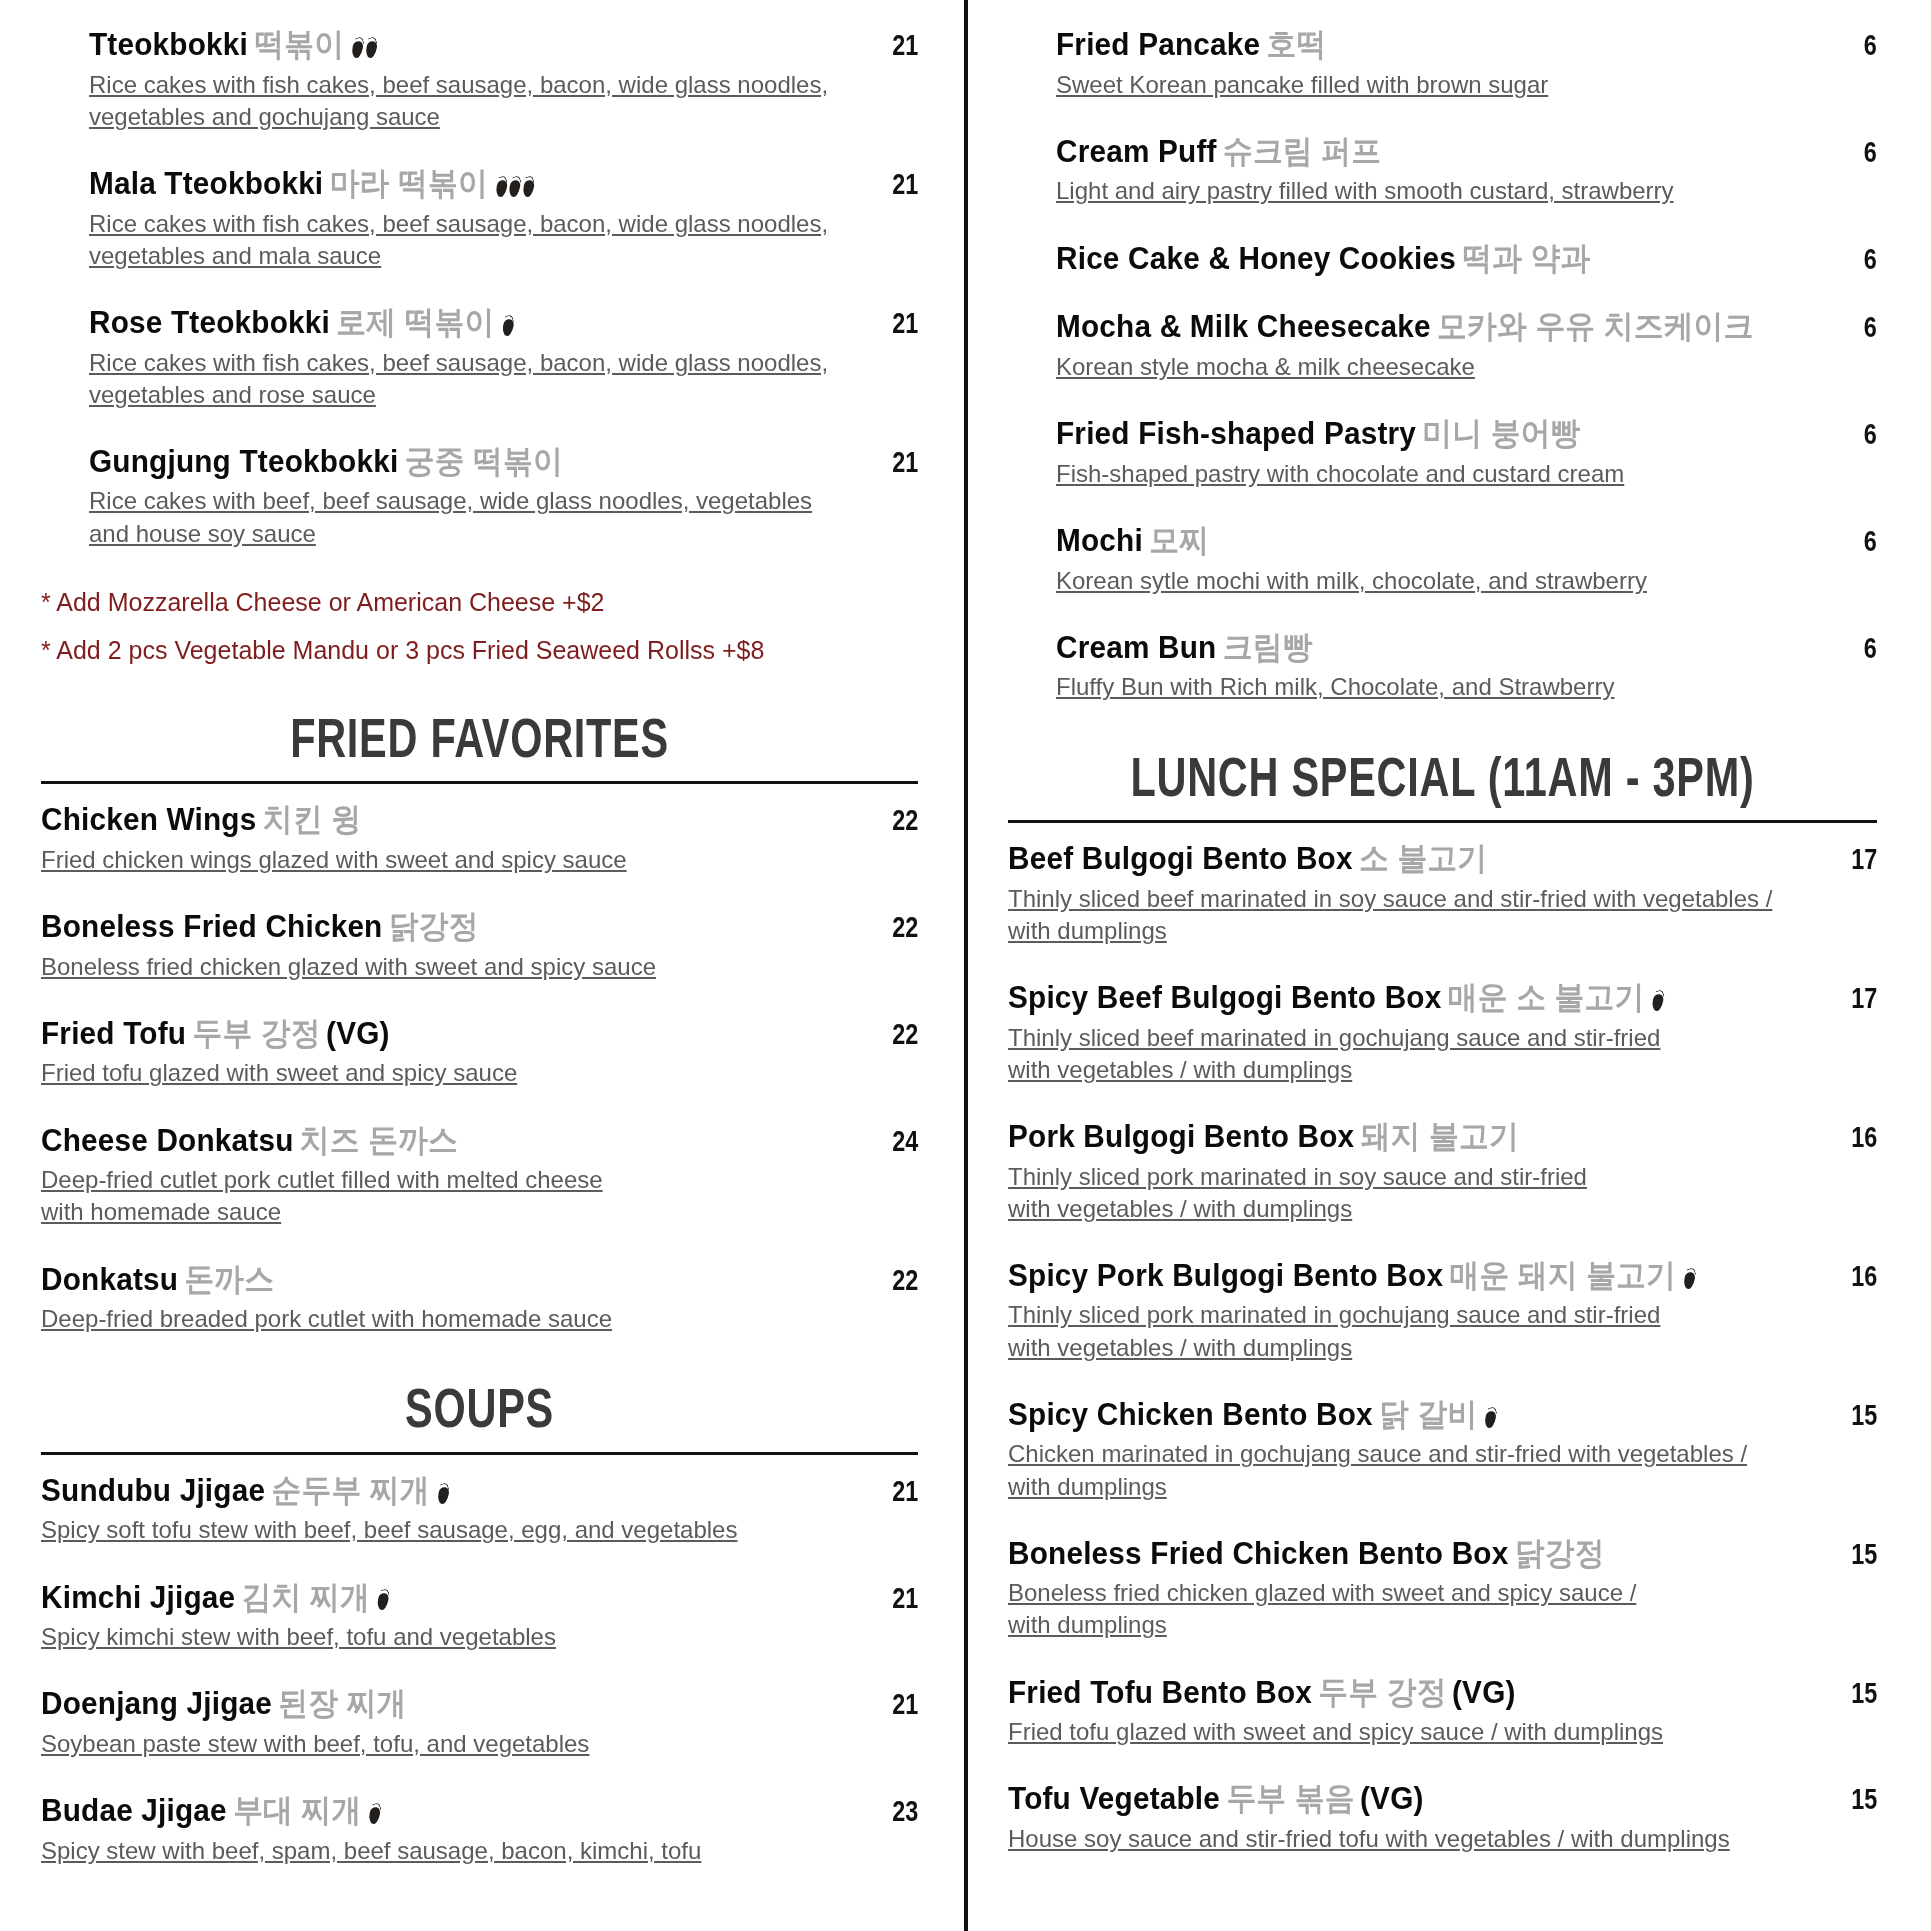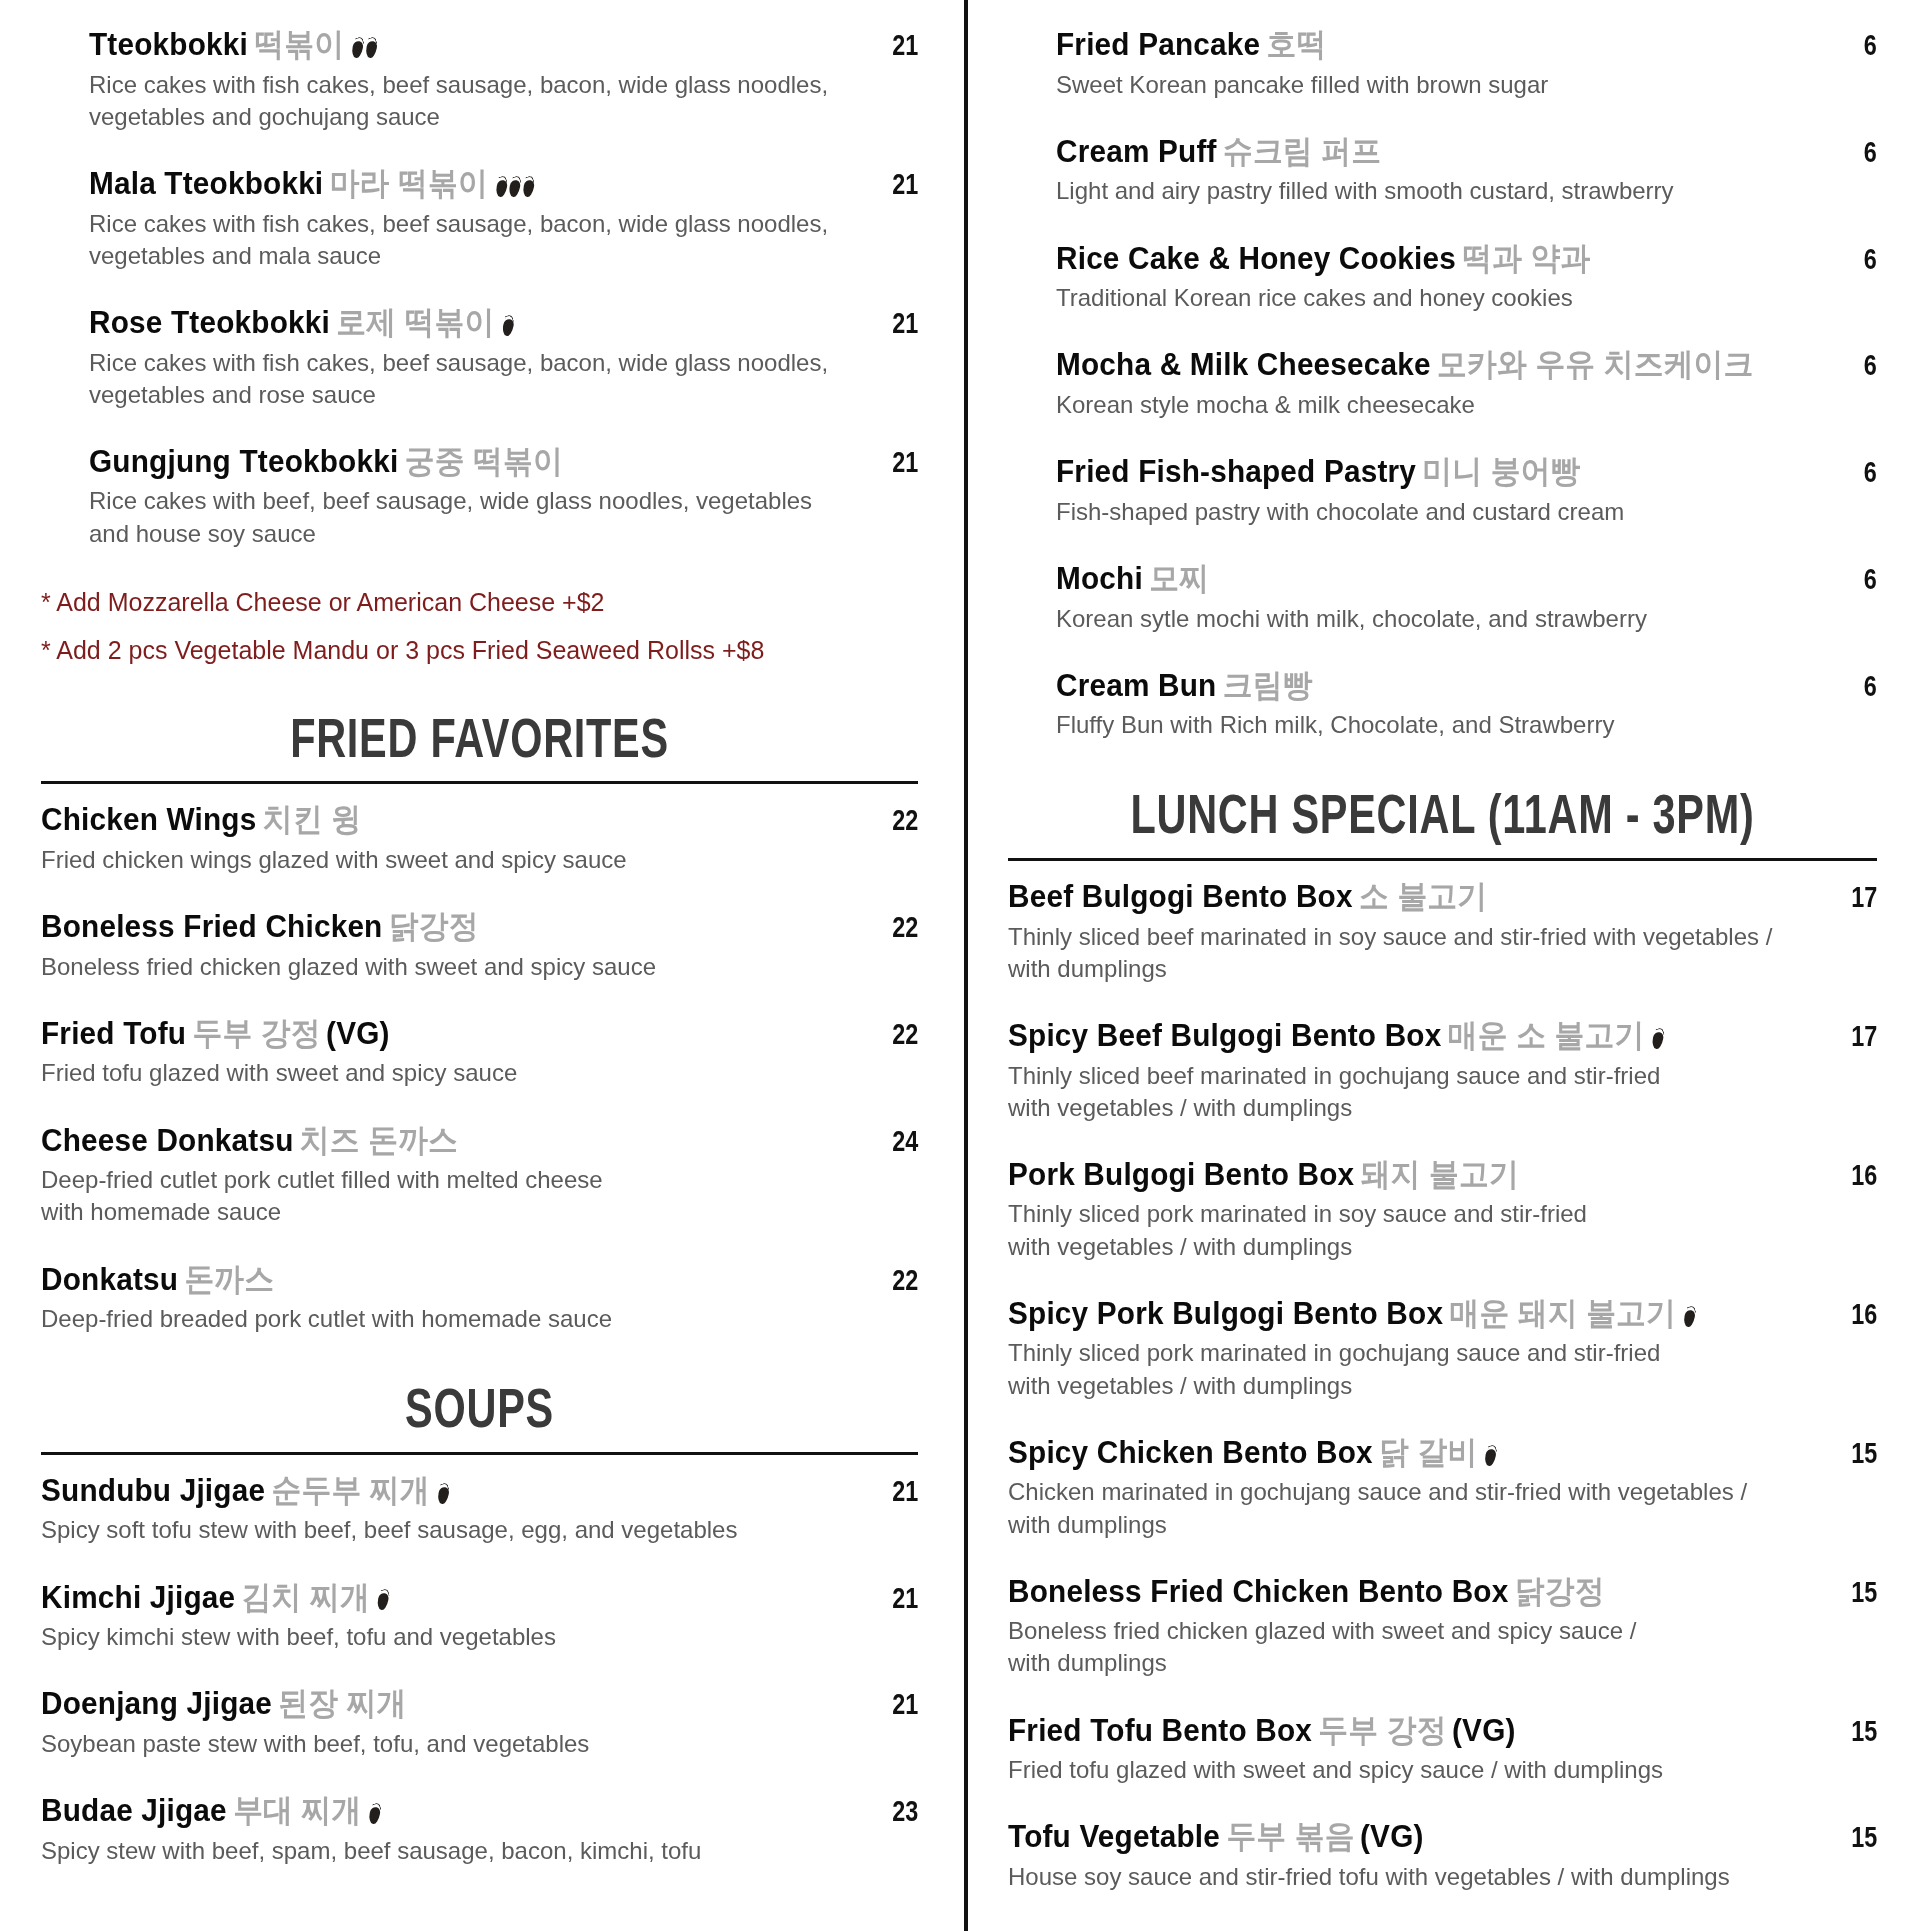--- a/index.html
+++ b/index.html
@@ -137,20 +137,21 @@
   }
 
   .item-desc {
     margin-top: 5.8px;
     font-family: "Liberation Sans", sans-serif;
     font-size: 24px;
     line-height: 1.34;
     color: #5b5b5b;
     max-width: 826px;
     white-space: pre-line;
+    text-decoration: underline;
   }
   #right-column .item-desc { max-width: 854px; }
 
   
   .notes { margin-top: 39px; }
   .note-line {
     font-family: "Liberation Sans", sans-serif;
     font-size: 25px;
     line-height: 1.1;
     color: #7f1d1d;
@@ -305,21 +306,20 @@
             <div class="item-title"><span>Cream Puff</span><span class="item-kr">슈크림 퍼프</span></div>
             <div class="item-price">6</div>
           </div>
           <div class="item-desc">Light and airy pastry filled with smooth custard, strawberry</div>
         </div>
         <div class="menu-item">
           <div class="item-head">
             <div class="item-title"><span>Rice Cake &amp; Honey Cookies</span><span class="item-kr">떡과 약과</span></div>
             <div class="item-price">6</div>
           </div>
-          <div class="item-desc">Traditional Korean rice cakes and honey cookies</div>
         </div>
         <div class="menu-item">
           <div class="item-head">
             <div class="item-title"><span>Mocha &amp; Milk Cheesecake</span><span class="item-kr">모카와 우유 치즈케이크</span></div>
             <div class="item-price">6</div>
           </div>
           <div class="item-desc">Korean style mocha &amp; milk cheesecake</div>
         </div>
         <div class="menu-item">
           <div class="item-head">

